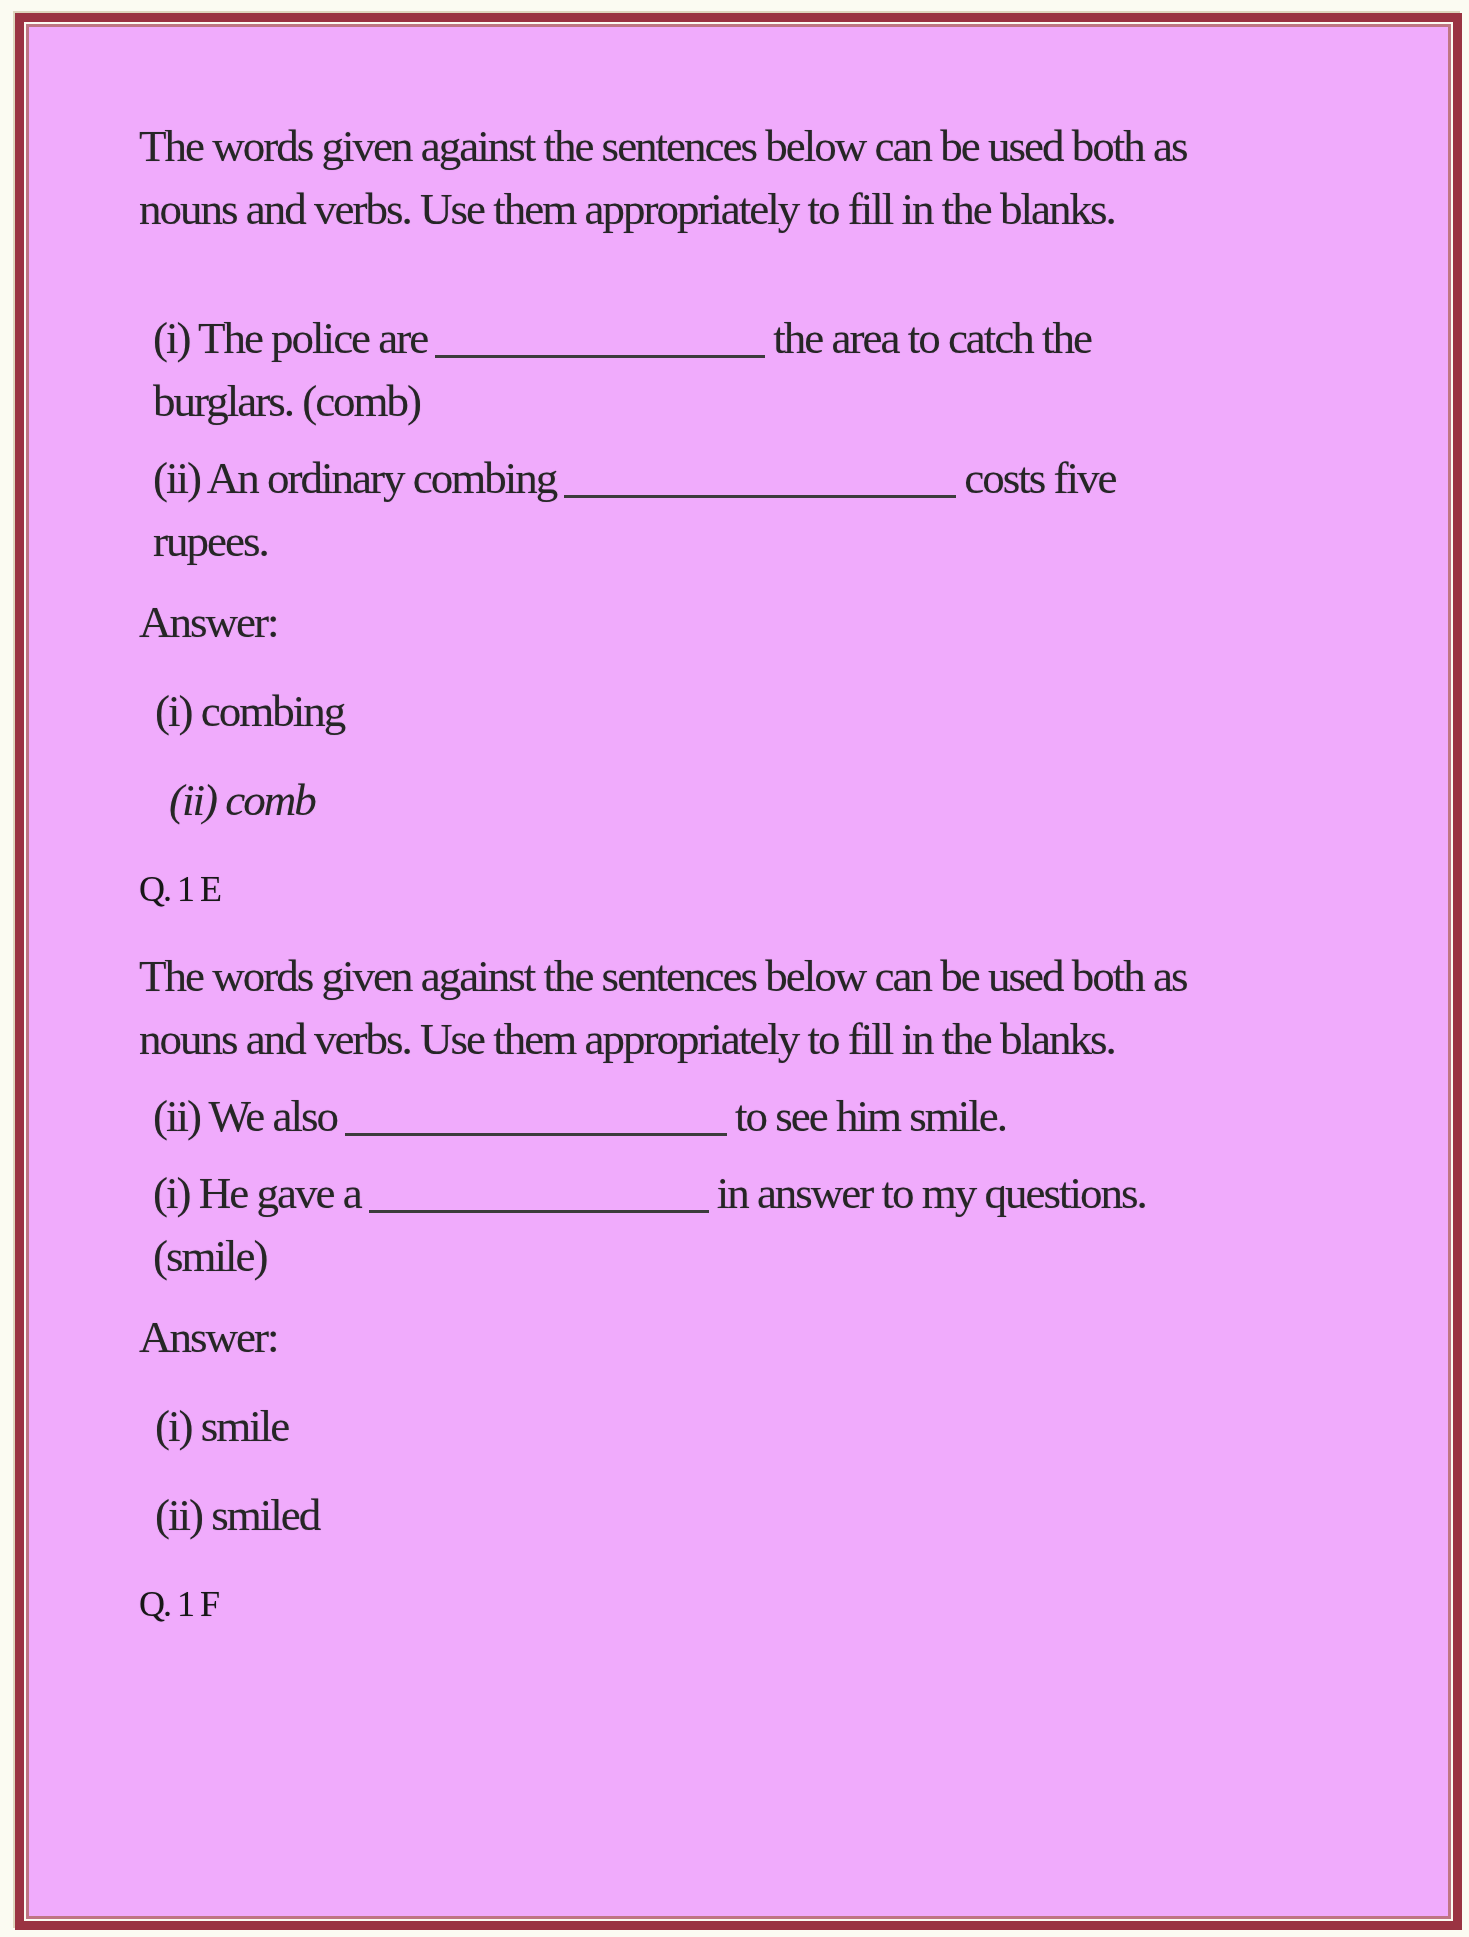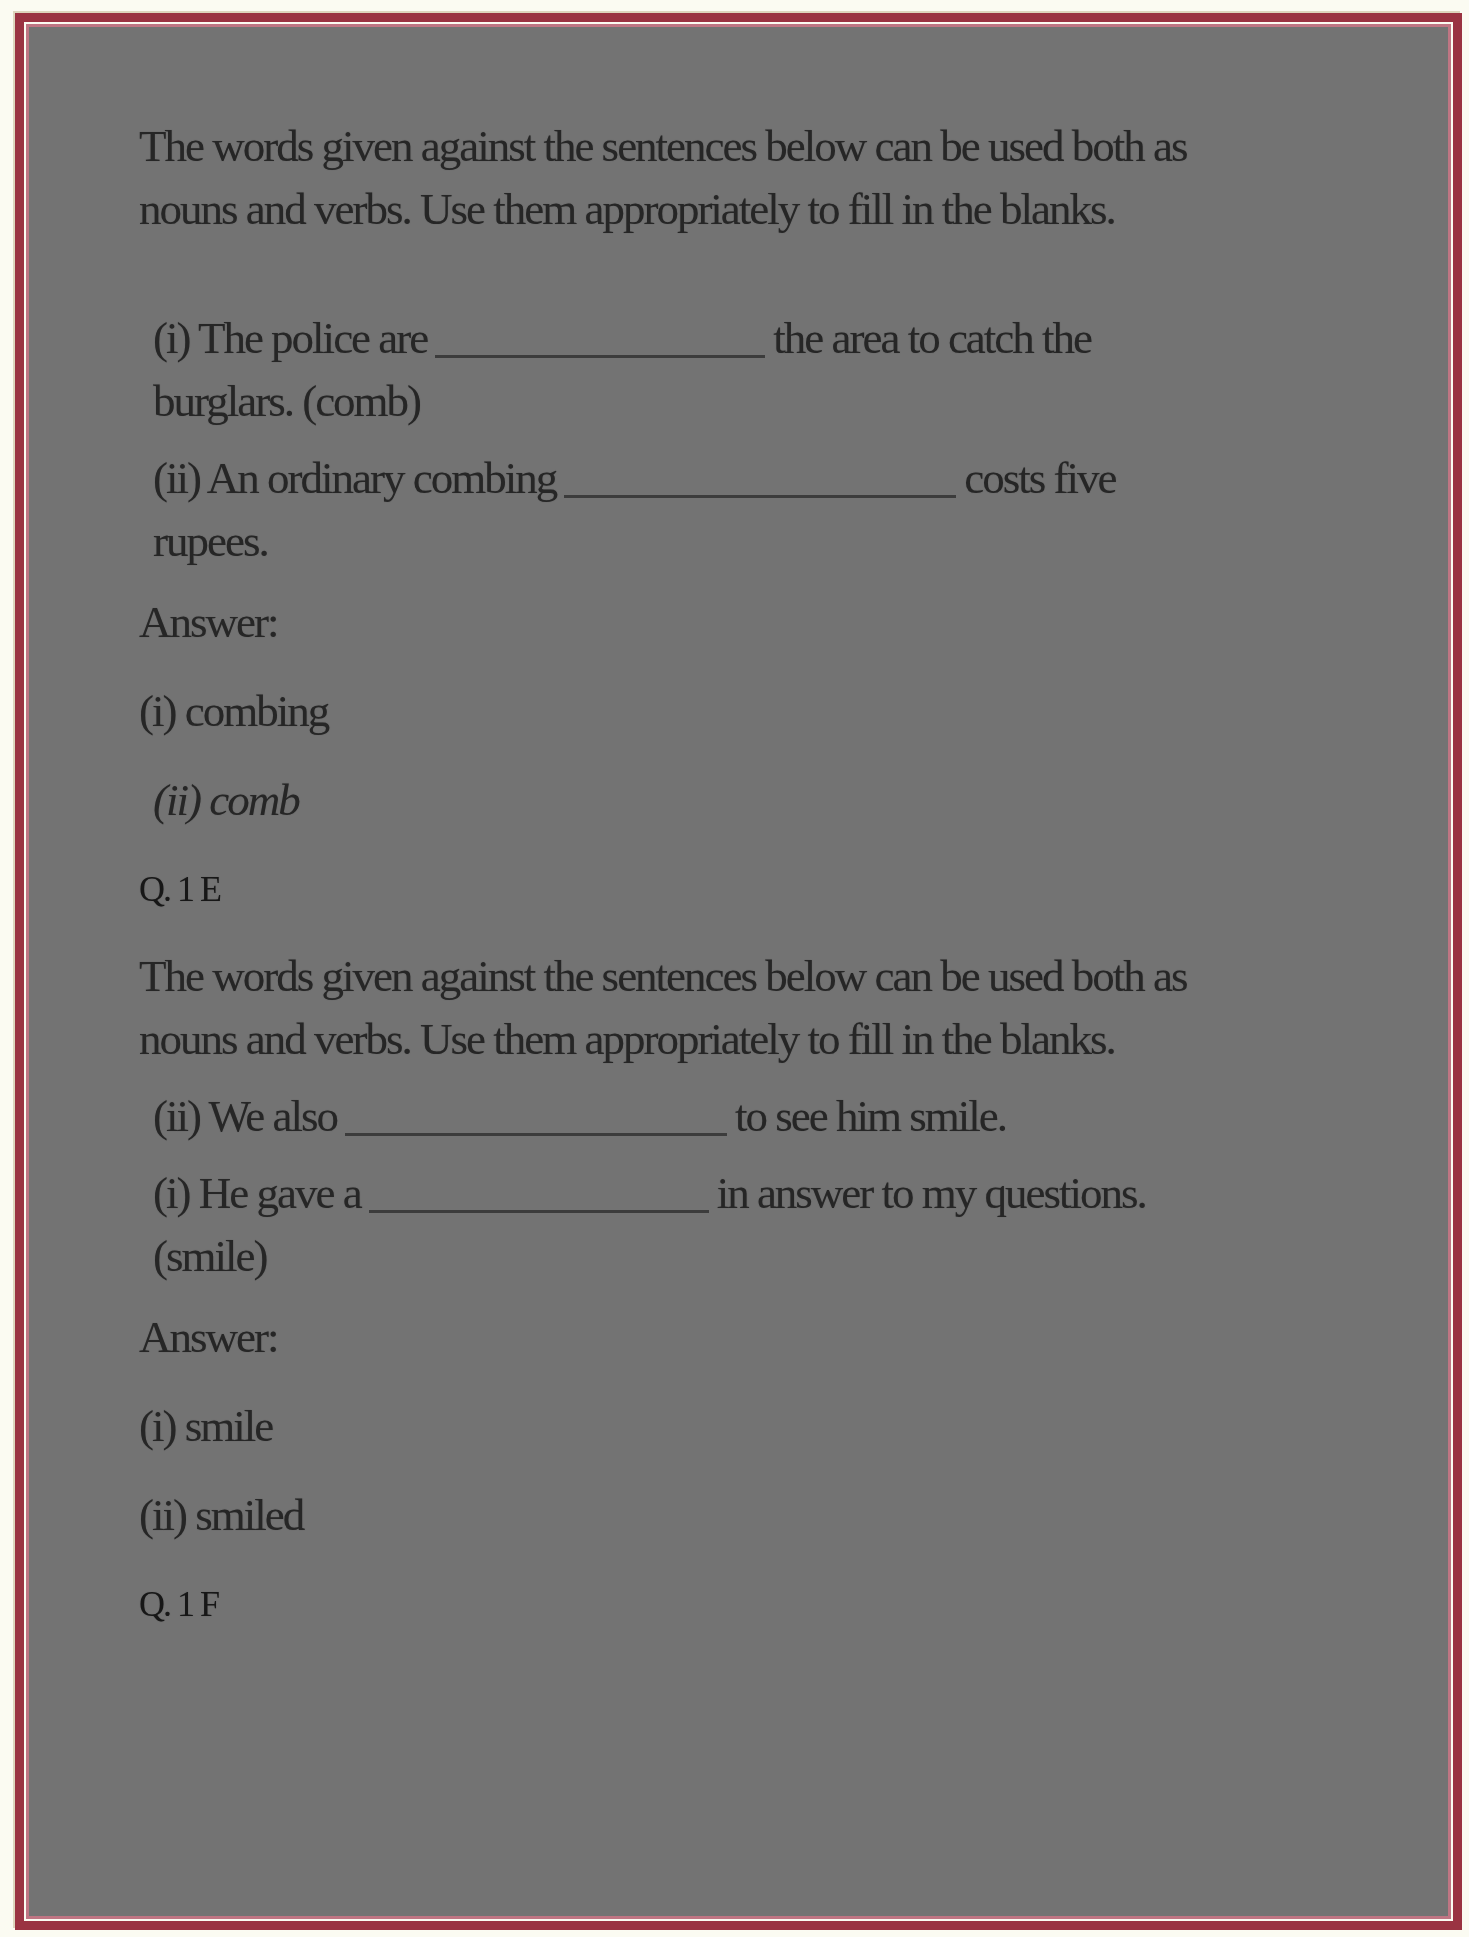--- a/index.html
+++ b/index.html
@@ -20,21 +20,21 @@
     left: 15px;
     right: 7px;
     bottom: 7px;
     border: 9px solid #9a3342;
     box-shadow: -2px -2px 0 #ddd5bd;
   }
   .frame-inner {
     position: absolute;
     inset: 2px;
     border: 3px solid #bf7583;
-    background: #737373;
+    background: #f0abfc;
   }
   .content {
     position: absolute;
     left: 110px;
     top: 88px;
     width: 1080px;
     color: #262626;
     font-size: 45px;
     line-height: 63px;
     letter-spacing: -2px;
@@ -44,21 +44,21 @@
     margin: 0;
   }
   .gap-lg { height: 52px; }
   .exercise-item {
     margin: 14px;
   }
   .answer-label {
     margin: 18px 0 0 0;
   }
   .answer-line {
-    margin: 26px 0 0 0;
+    margin: 26px 0 0 16px;
   }
   .answer-line.indented {
     padding-left: 14px;
     font-style: italic;
   }
   .q-heading {
     margin: 26px 0 0 0;
     font-weight: 400;
     color: #171717;
     font-size: 36px;

